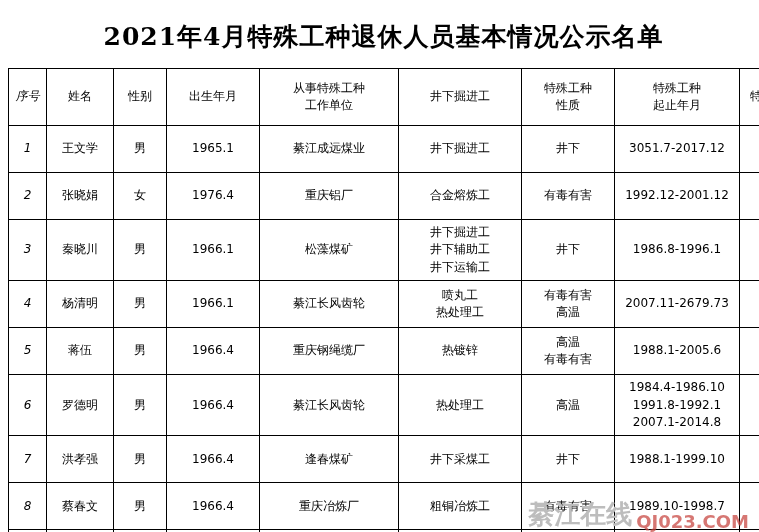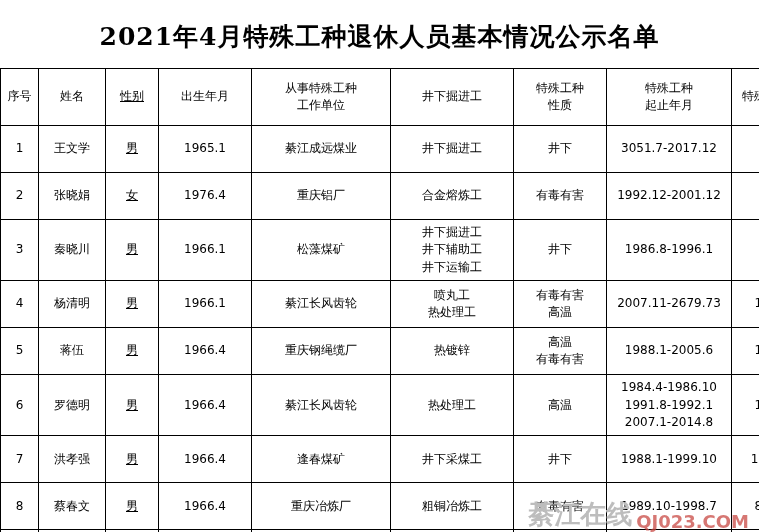--- a/index.html
+++ b/index.html
@@ -12,20 +12,21 @@
     background: #ffffff;
     font-family: "Liberation Sans", sans-serif;
     overflow: hidden;
     position: relative;
   }
   .page {
     position: relative;
     width: 759px;
     height: 532px;
     box-sizing: border-box;
+    padding-left: 8px;
   }
   .doc-title {
     text-align: center;
     font-family: "DejaVu Serif", serif;
     font-weight: bold;
     font-size: 25px;
     color: #000000;
     letter-spacing: 1px;
     padding-top: 22px;
     padding-bottom: 16px;
@@ -49,23 +50,23 @@
     line-height: 1.45;
   }
   table.main-table th {
     font-size: 12px;
     height: 48px;
     font-weight: normal;
   }
   table.main-table td {
     height: 38px;
   }
-  .c0 { width: 33px; }
+  .c0 { width: 33px; font-style: italic; }
   .c1 { width: 62px; }
-  .c2 { width: 48px; text-decoration: underline; }
+  .c2 { width: 48px; }
   .c3 { width: 88px; }
   .c4 { width: 134px; }
   .c5 { width: 118px; }
   .c6 { width: 88px; }
   .c7 { width: 120px; }
   .c8 { width: 88px; }
   .multi {
     white-space: pre-line;
   }
   .wm-wrap {

